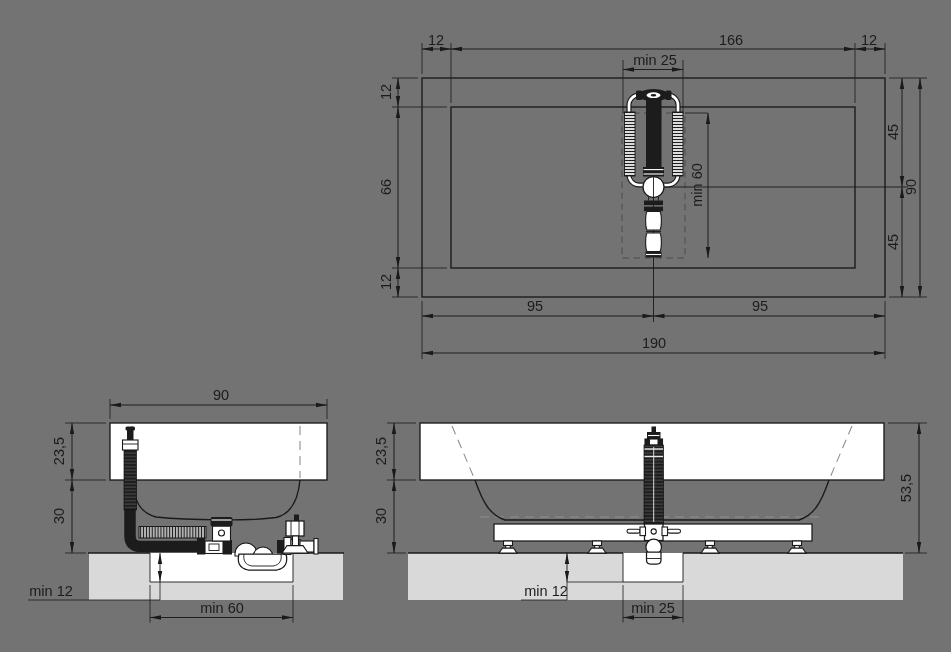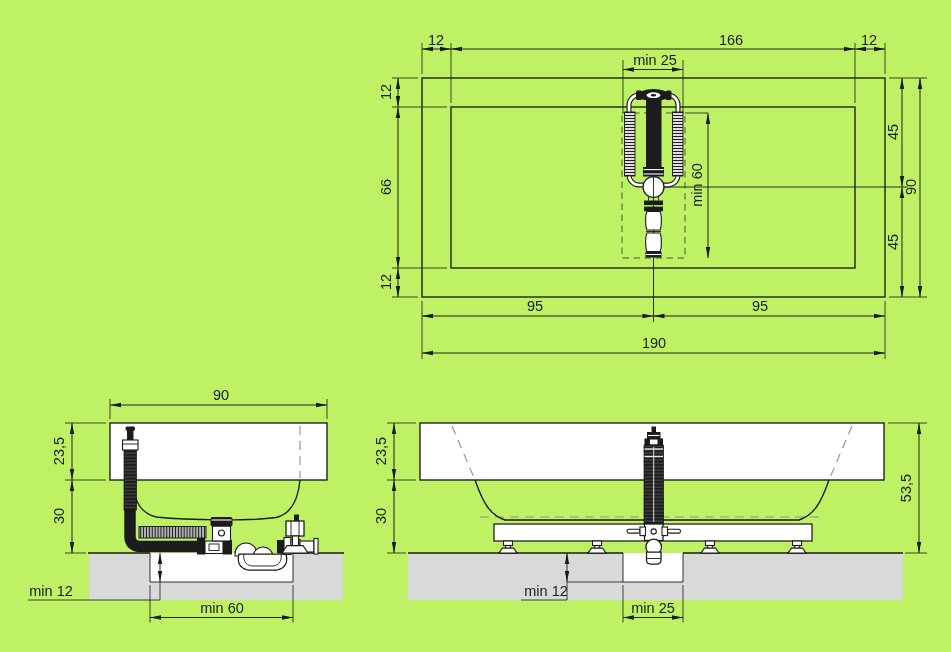--- a/index.html
+++ b/index.html
@@ -1,16 +1,16 @@
 <!DOCTYPE html>
 <html><head>
 <meta charset="utf-8">
 <style>
   html,body{margin:0;padding:0;background:#ffffff;}
-  #stage{position:relative;width:951px;height:652px;background:#bef264;overflow:hidden;}
+  #stage{position:relative;width:951px;height:652px;background:#737373;overflow:hidden;}
   svg text{font-family:"Liberation Sans","DejaVu Sans",sans-serif;font-size:14.5px;fill:#1c1c1c;}
   .ol{fill:none;stroke:#1a1a1a;stroke-width:1.35;}
   .olf{fill:#ffffff;stroke:#1a1a1a;stroke-width:1.35;}
   .thin{fill:none;stroke:#1a1a1a;stroke-width:0.9;}
   .ext{fill:none;stroke:#1a1a1a;stroke-width:0.8;}
   .dim{fill:none;stroke:#1a1a1a;stroke-width:0.95;}
   .dash{fill:none;stroke:#4a4a4a;stroke-width:0.95;stroke-dasharray:6.5 4.5;}
   .dashg{fill:none;stroke:#8f8f8f;stroke-width:1.1;stroke-dasharray:9 6;}
   .pipe{fill:#1c1c1c;stroke:none;}
   .fw{fill:#ffffff;stroke:#1a1a1a;stroke-width:1.1;}

